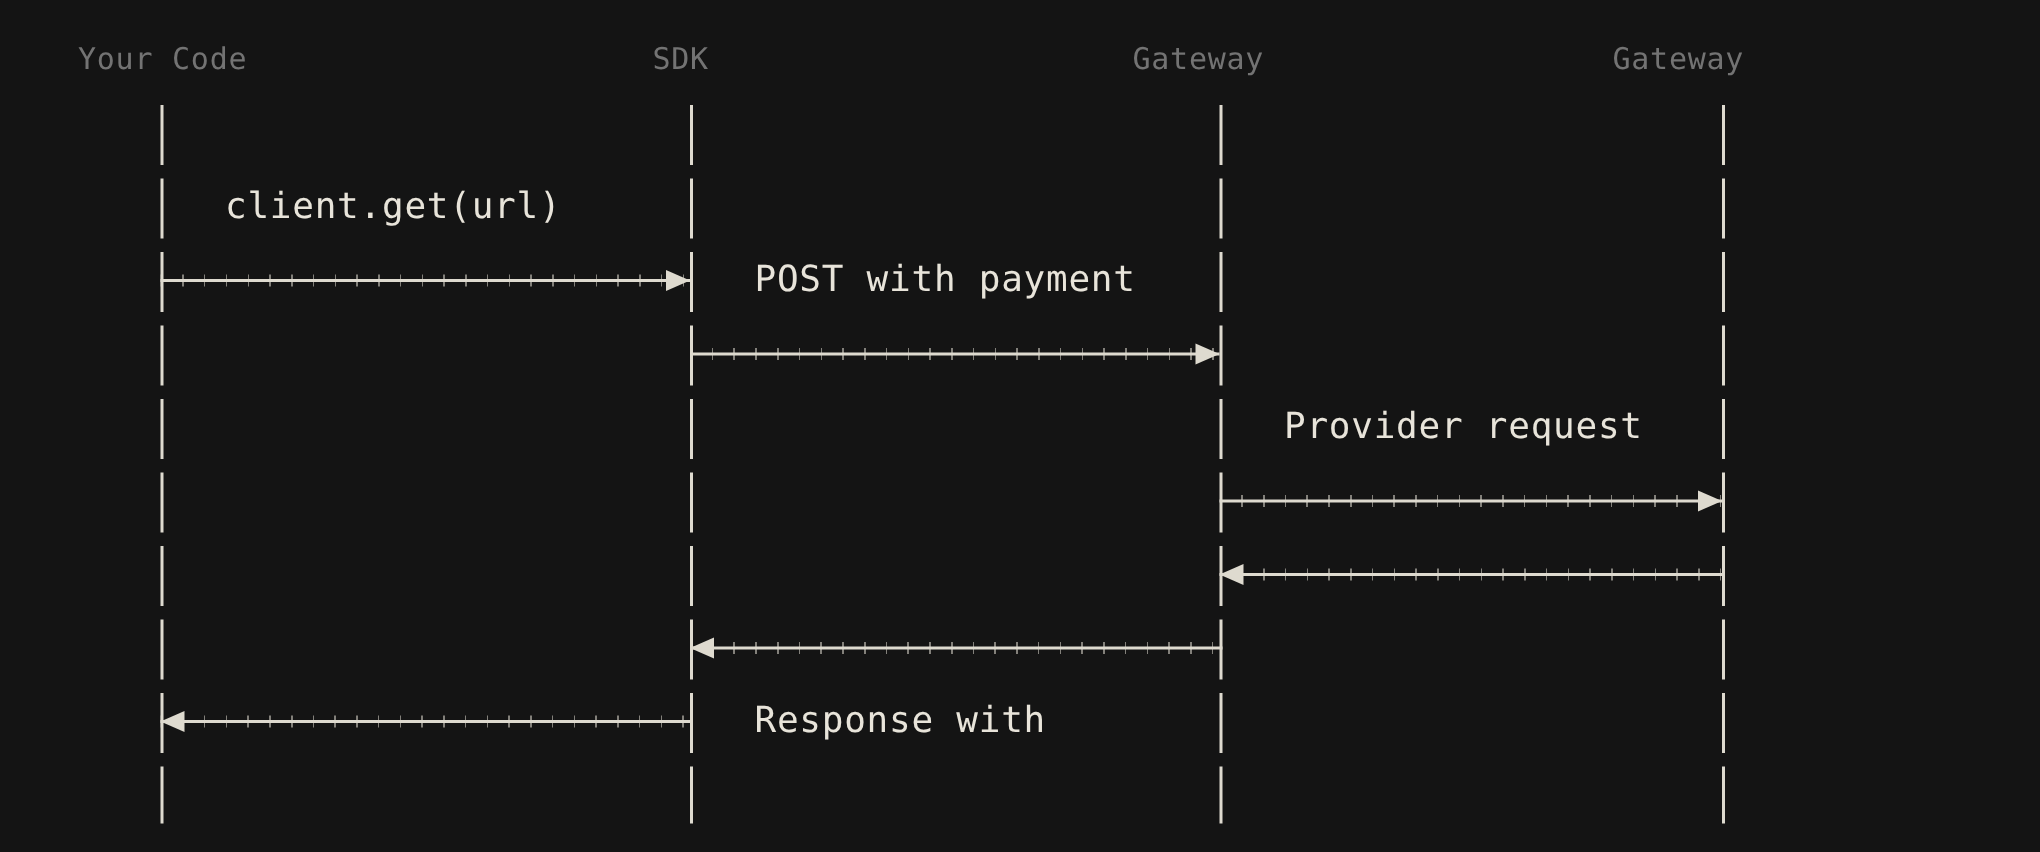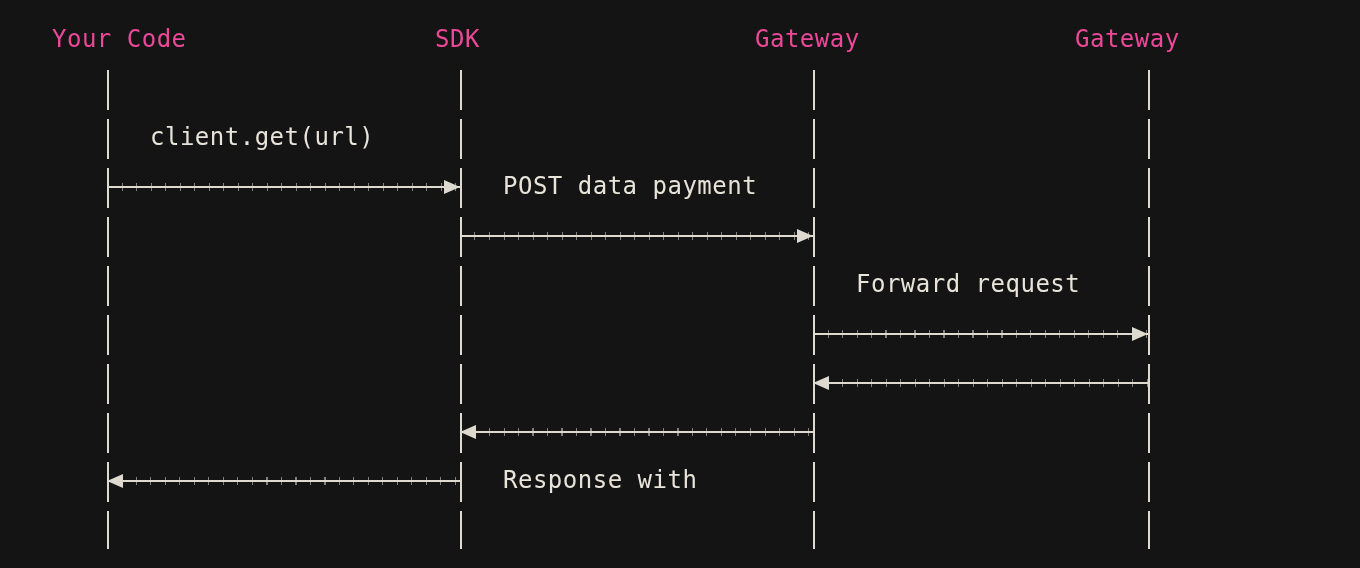--- a/index.html
+++ b/index.html
@@ -11,24 +11,24 @@
   #stage {
     position: relative;
     width: 1360px;
     height: 568px;
     background: #141414;
     overflow: hidden;
     font-family: "DejaVu Sans Mono", "Liberation Mono", monospace;
   }
   .actor-header {
     position: absolute;
-    font-size: 24px;
+    font-size: 20px;
     line-height: 24px;
     letter-spacing: 0.5px;
-    color: #ec4899;
+    color: #737373;
     white-space: pre;
     -webkit-font-smoothing: antialiased;
   }
   .lifeline-seg {
     position: absolute;
     width: 2px;
     background: #dedacf;
   }
   .msg-label {
     position: absolute;
@@ -130,26 +130,26 @@
   <div id="messages">
       <div class="msg-arrow" style="left: 107px; width: 353px; top: 186px;">
         <div class="tickrow"></div>
         <div class="arrowhead right"></div>
       </div>
       <div class="msg-label" style="left: 150px; top: 125px;">client.get(url)</div>
       <div class="msg-arrow" style="left: 460px; width: 353px; top: 235px;">
         <div class="tickrow"></div>
         <div class="arrowhead right"></div>
       </div>
-      <div class="msg-label" style="left: 503px; top: 174px;">POST data payment</div>
+      <div class="msg-label" style="left: 503px; top: 174px;">POST with payment</div>
       <div class="msg-arrow" style="left: 813px; width: 335px; top: 333px;">
         <div class="tickrow"></div>
         <div class="arrowhead right"></div>
       </div>
-      <div class="msg-label" style="left: 856px; top: 272px;">Forward request</div>
+      <div class="msg-label" style="left: 856px; top: 272px;">Provider request</div>
       <div class="msg-arrow" style="left: 813px; width: 337px; top: 382px;">
         <div class="tickrow"></div>
         <div class="arrowhead left"></div>
       </div>
       <div class="msg-arrow" style="left: 460px; width: 355px; top: 431px;">
         <div class="tickrow"></div>
         <div class="arrowhead left"></div>
       </div>
       <div class="msg-arrow" style="left: 107px; width: 355px; top: 480px;">
         <div class="tickrow"></div>

